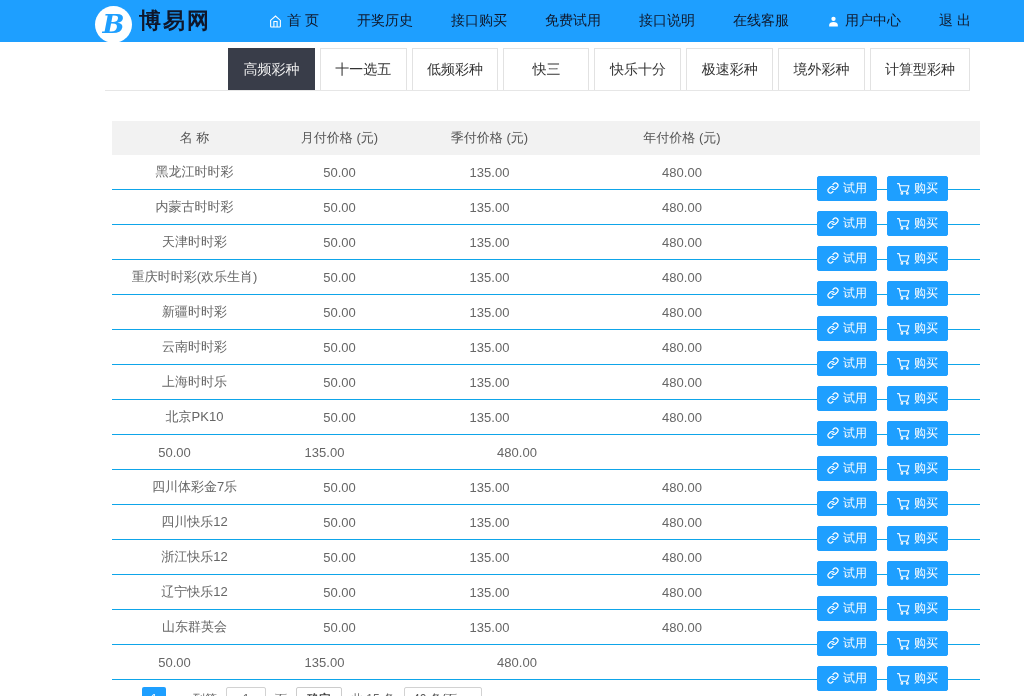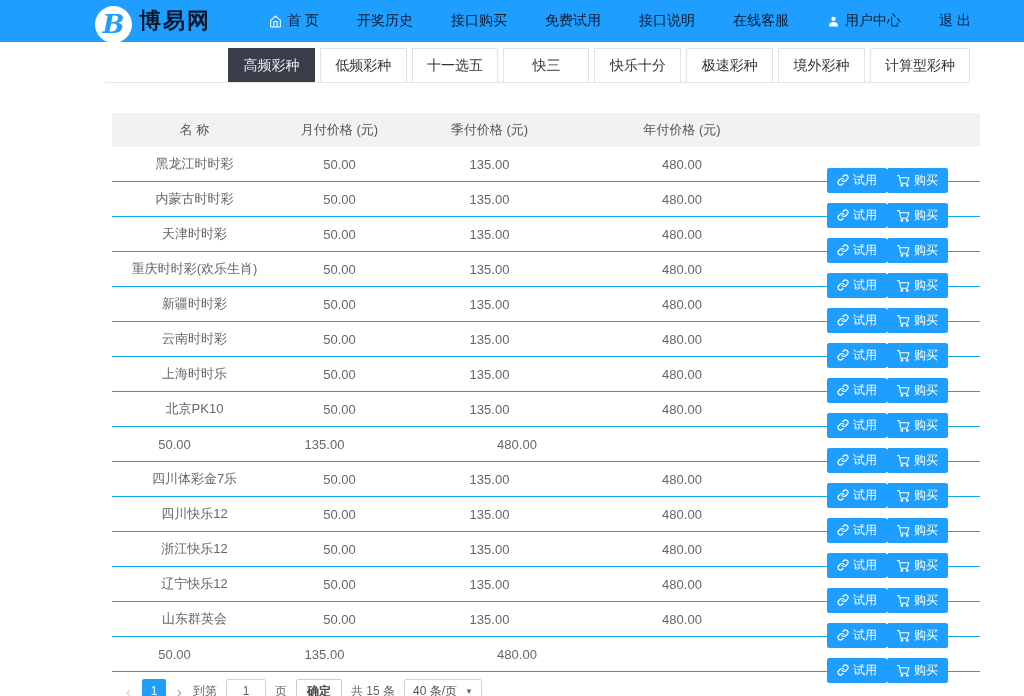--- a/index.html
+++ b/index.html
@@ -30,42 +30,42 @@
   .nav-item svg { display: block; }
 
   
   .tabs-row {
     margin: 6px 54px 0 105px;
     padding-left: 123px;
     border-bottom: 1px solid #e6e6e6;
     display: flex; gap: 5px; align-items: flex-end;
   }
   .tab {
-    height: 34px; padding: 8px 16px; min-width: 86px;
+    height: 42px; padding: 8px 16px; min-width: 86px;
     background: #fff; border: 1px solid #e2e2e2; border-bottom: none;
     display: flex; align-items: center; justify-content: center;
     font-size: 14px; color: #333; cursor: pointer; white-space: nowrap;
   }
   .tab.active { background: #393D49; border-color: #393D49; color: #f0f0f0; }
 
   
   .card { margin: 30px 44px 0 112px; width: 868px; }
   .thead {
     display: flex; align-items: center; height: 34px;
     background: #f2f2f2; color: #555; font-size: 13px;
   }
   .trow {
     display: flex; align-items: center; height: 35px;
     border-bottom: 1px solid #0ea5e9; font-size: 13px; color: #666; background: #fff;
   }
   .col-name { width: 165px; text-align: center; }
   .col-m    { width: 125px; text-align: center; }
   .col-q    { width: 175px; text-align: center; }
   .col-y    { width: 210px; text-align: center; }
-  .col-actions { flex: 1; display: flex; justify-content: flex-end; gap: 0; padding-right: 32px; margin-top: 32px; }
+  .col-actions { flex: 1; display: flex; justify-content: flex-end; gap: 10px; padding-right: 32px; margin-top: 32px; }
   .btn {
     height: 25px; padding: 0 9px; border: 1px solid #1E9FFF; border-radius: 2px;
     background: #1E9FFF; color: #fff; font-size: 12px;
     display: inline-flex; align-items: center; gap: 4px; cursor: pointer;
     font-family: inherit;
   }
   .btn svg { display: block; }
 
   
   .pagination {
@@ -136,22 +136,22 @@
         <span>用户中心</span>
       </span>
       <span class="nav-item">
         <span>退 出</span>
       </span>
     </nav>
 </header>
 
 <div class="tabs-row">
     <div class="tab active">高频彩种</div>
+    <div class="tab">十一选五</div>
     <div class="tab">低频彩种</div>
-    <div class="tab">十一选五</div>
     <div class="tab">快三</div>
     <div class="tab">快乐十分</div>
     <div class="tab">极速彩种</div>
     <div class="tab">境外彩种</div>
     <div class="tab">计算型彩种</div>
   </div>
 
 <main class="card">
   <div class="thead">
     <span class="col-name">名 称</span>

